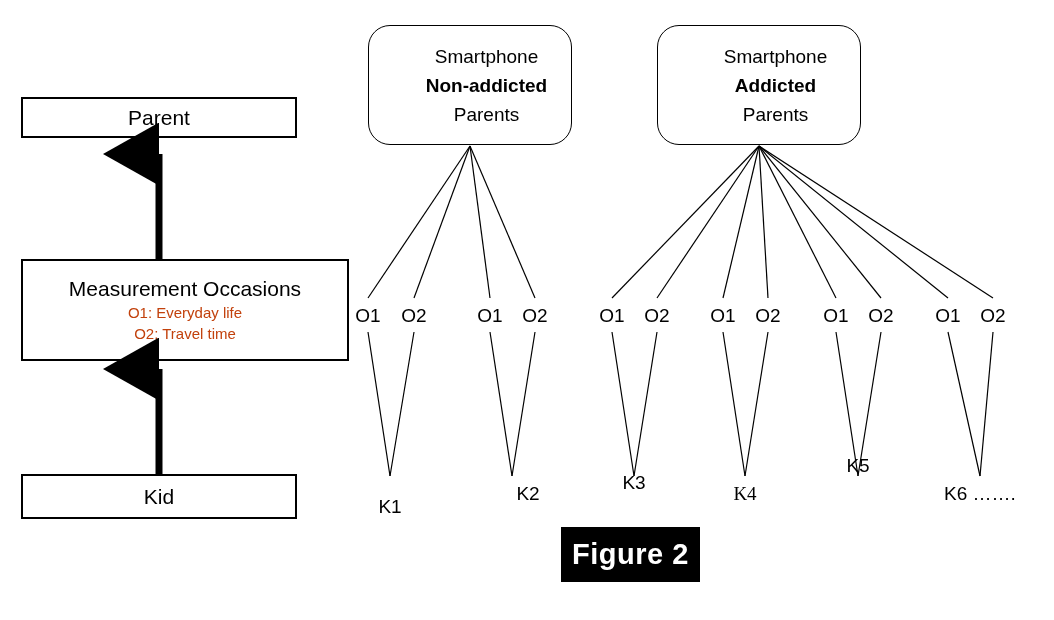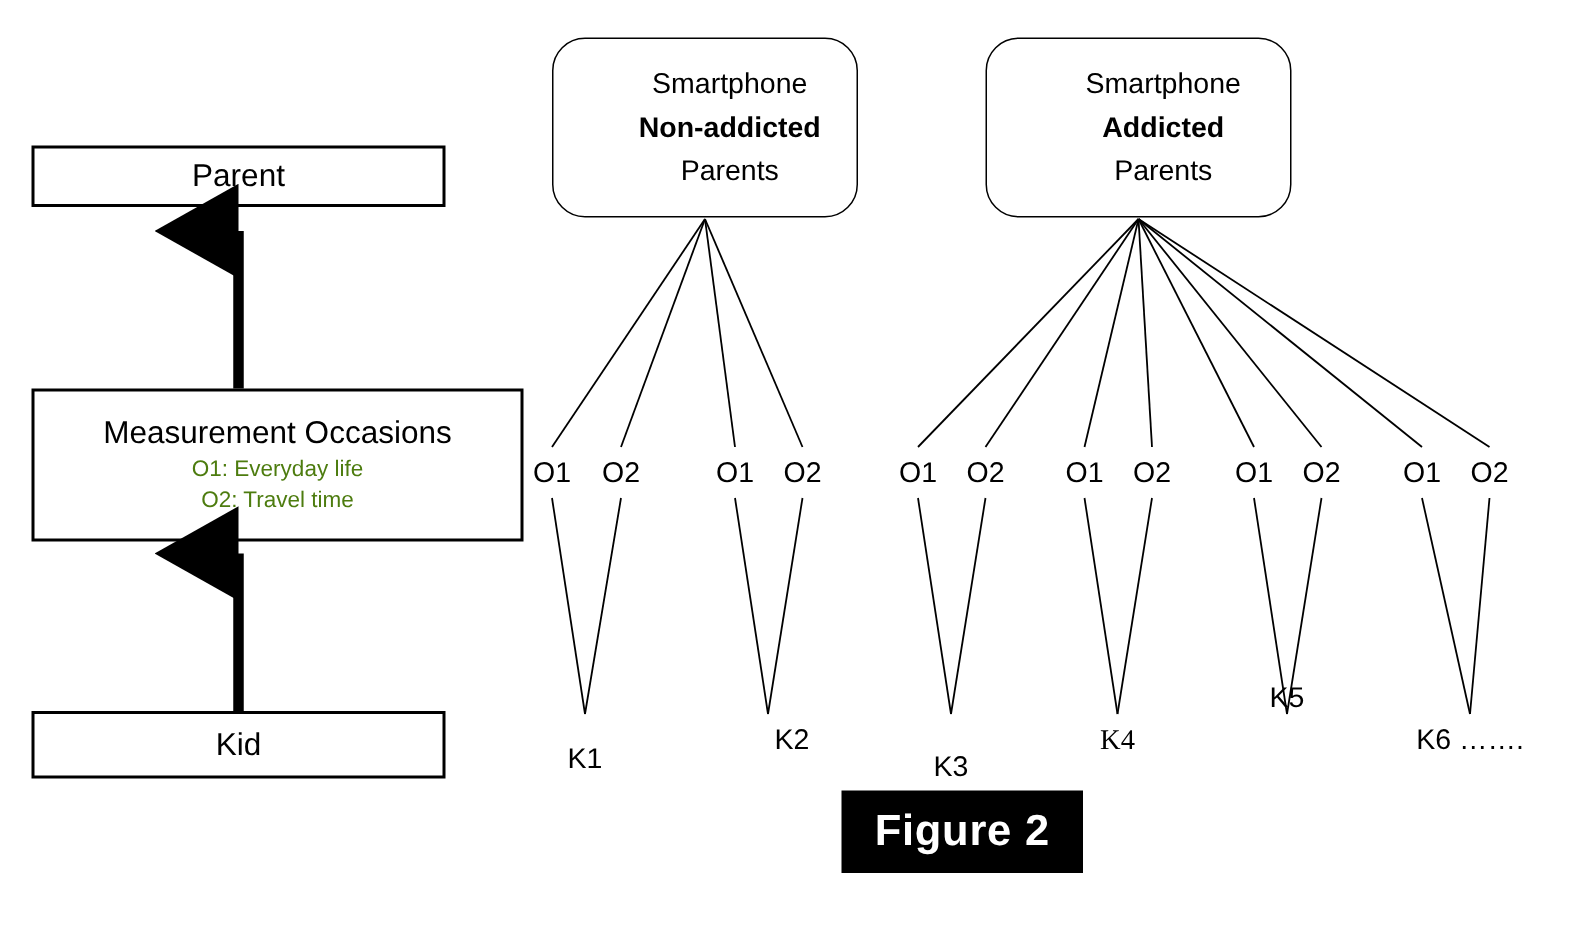--- a/index.html
+++ b/index.html
@@ -33,21 +33,21 @@
   }
   .rect-title {
     font-size: 21px;
     line-height: 26px;
     color: #000000;
     white-space: nowrap;
   }
   .rect-sub {
     font-size: 15px;
     line-height: 21px;
-    color: #4d7c0f;
+    color: #c2410c;
     white-space: nowrap;
   }
 
   #box-parent   { left: 21px; top: 97px;  width: 276px; height: 41px; }
   #box-measure  { left: 21px; top: 259px;  width: 328px; height: 102px; }
   #box-kid      { left: 21px; top: 474px;  width: 276px; height: 45px; }
 
   
   .round-box {
     position: absolute;
@@ -90,21 +90,21 @@
     white-space: nowrap;
     text-align: center;
     transform: translate(-50%, -50%);
   }
 
   
   #figure-caption {
     position: absolute;
     left: 561px;
     top: 527px;
-    width: 161px;
+    width: 139px;
     height: 55px;
     background: #000000;
     color: #ffffff;
     font-size: 29px;
     font-weight: bold;
     display: flex;
     align-items: center;
     justify-content: center;
     letter-spacing: 0.5px;
   }
@@ -194,21 +194,21 @@
       <div class="node-label" style="left: 723px; top: 316px;">O1</div>
       <div class="node-label" style="left: 768px; top: 316px;">O2</div>
       <div class="node-label" style="left: 836px; top: 316px;">O1</div>
       <div class="node-label" style="left: 881px; top: 316px;">O2</div>
       <div class="node-label" style="left: 948px; top: 316px;">O1</div>
       <div class="node-label" style="left: 993px; top: 316px;">O2</div>
     </div>
   <div id="kid-labels">
       <div class="node-label" style="left: 390px; top: 494px; margin-top: 13px;">K1</div>
       <div class="node-label" style="left: 528px; top: 494px;">K2</div>
-      <div class="node-label" style="left: 634px; top: 512px;">K3</div>
+      <div class="node-label" style="left: 634px; top: 483px;">K3</div>
       <div class="node-label" style="left: 745px; top: 494px; font-family: Liberation Serif, serif;">K4</div>
       <div class="node-label" style="left: 858px; top: 466px;">K5</div>
       <div class="node-label" style="left: 980px; top: 494px;">K6 …….</div>
     </div>
 
   <div id="figure-caption">Figure 2</div>
 
 </div>
 
 </body></html>

